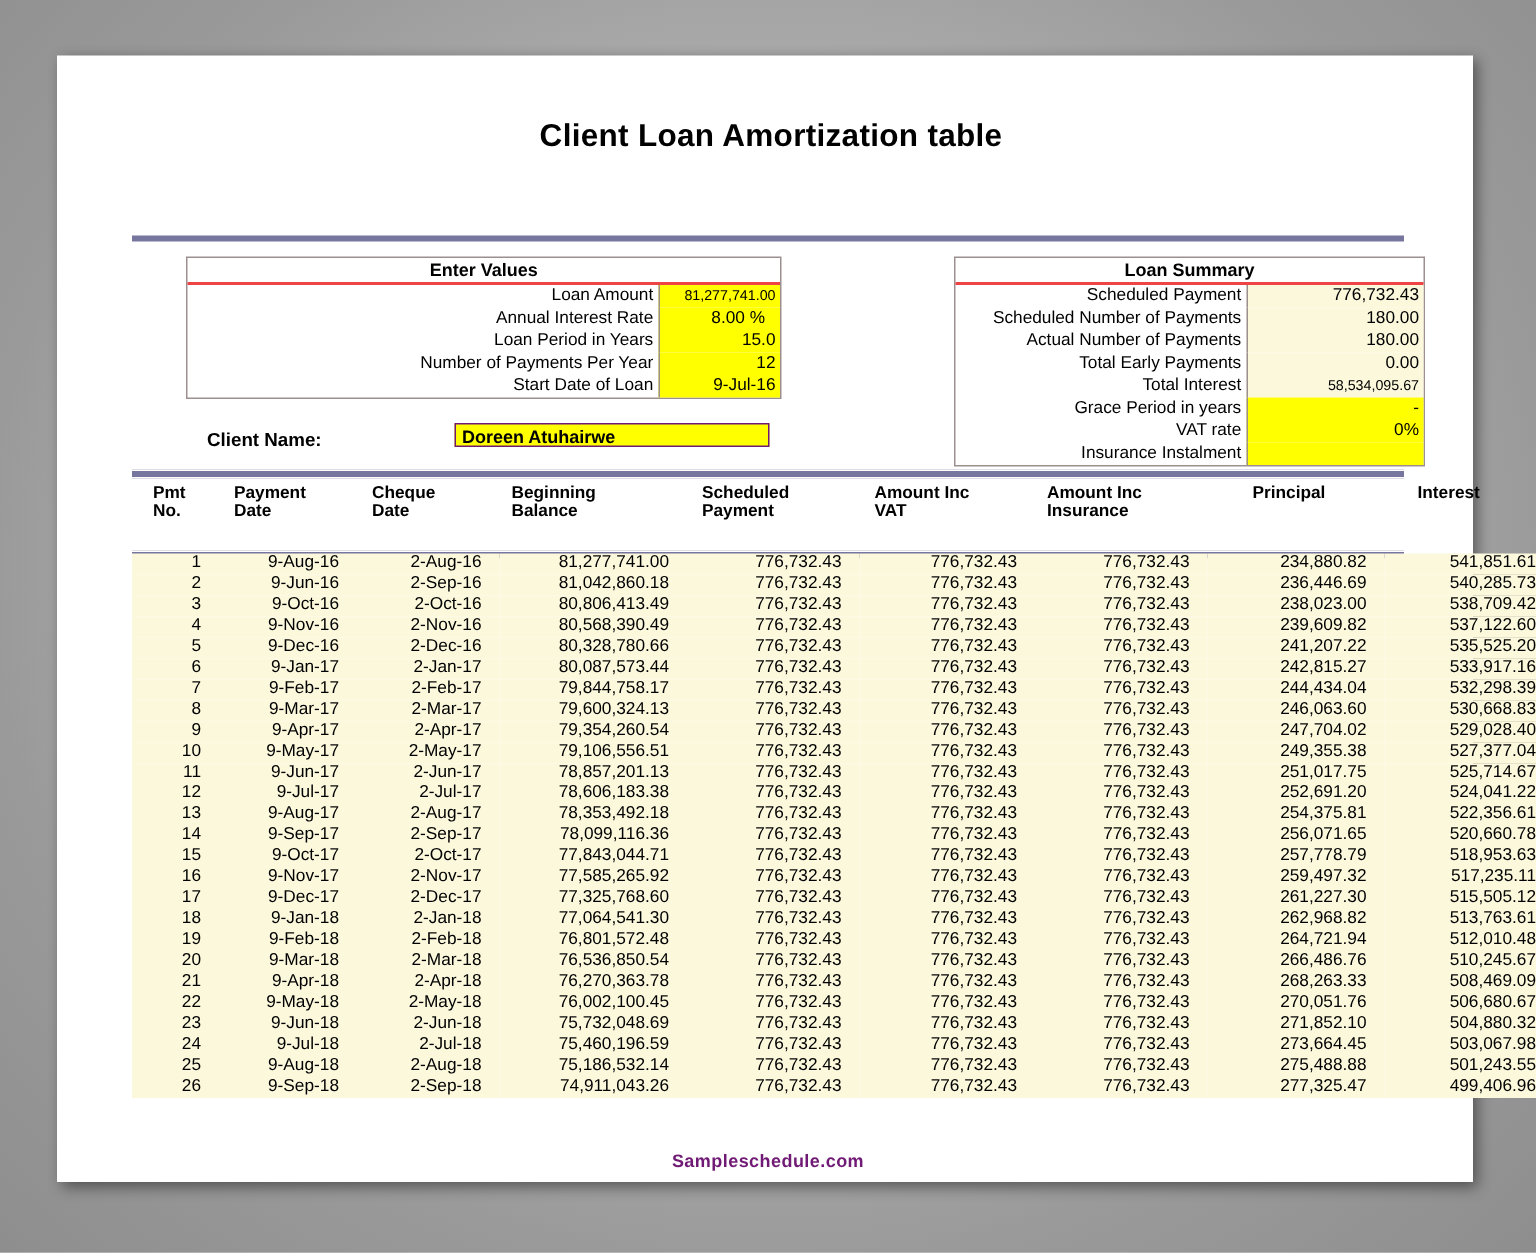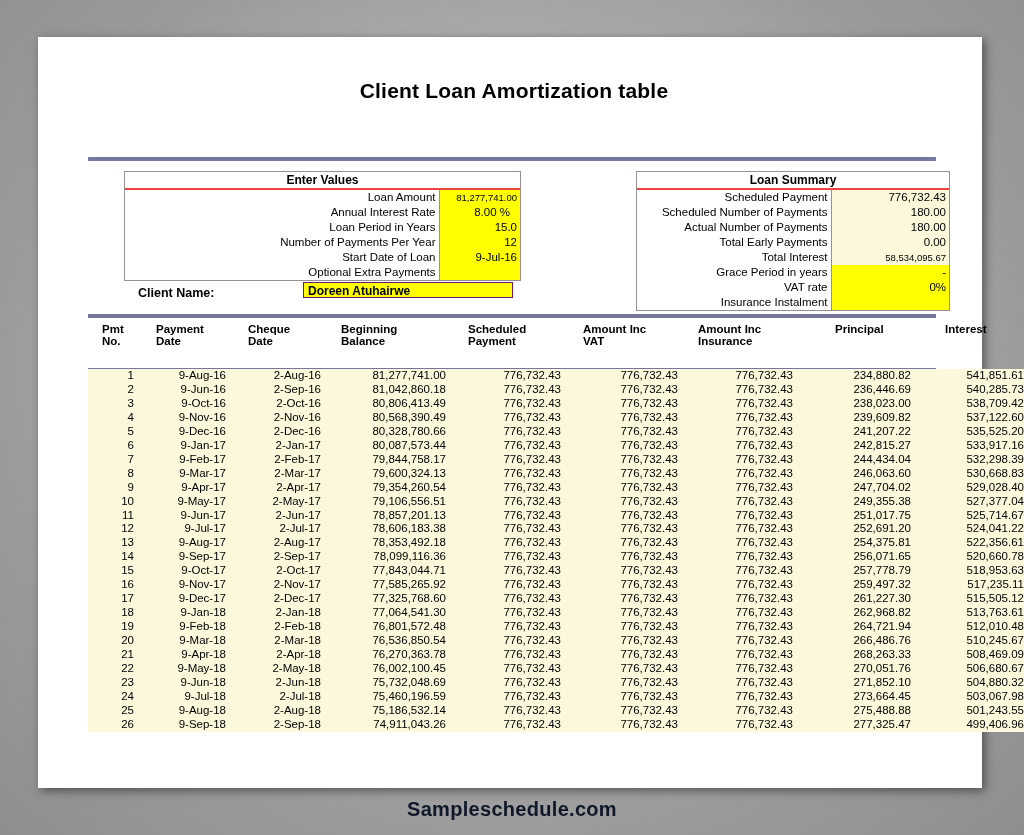--- a/index.html
+++ b/index.html
@@ -188,26 +188,26 @@
   #amort th.h-sch { padding-left: 10px; }
   #amort th.h-vat { padding-left: 10px; }
   #amort th.h-ins { padding-left: 8px; }
   #amort th.h-pri { padding-left: 30px; }
   #amort th.h-int { padding-left: 22px; }
 
   
   #footer-watermark {
     position: absolute;
     left: 0;
-    top: 798px;
+    top: 767px;
     width: 1024px;
     text-align: center;
-    font-size: 20px;
+    font-size: 12px;
     font-weight: bold;
-    color: #0f172a;
+    color: #701a75;
     letter-spacing: 0.3px;
   }
 </style>
 </head>
 <body>
 
 <div id="page">
 
   <div id="doc-title">Client Loan Amortization table</div>
 
@@ -235,24 +235,20 @@
             <td class="lbl">Loan Period in Years</td>
             <td class="val yellow">15.0</td>
           </tr>
           <tr>
             <td class="lbl">Number of Payments Per Year</td>
             <td class="val yellow">12</td>
           </tr>
           <tr>
             <td class="lbl">Start Date of Loan</td>
             <td class="val yellow">9-Jul-16</td>
-          </tr>
-          <tr>
-            <td class="lbl">Optional Extra Payments</td>
-            <td class="val yellow"></td>
           </tr>
         </tbody>
     </table>
   </div>
 
   <div class="panel" id="loan-summary">
     <table>
       <colgroup>
           <col class="c1">
           <col class="c2">

